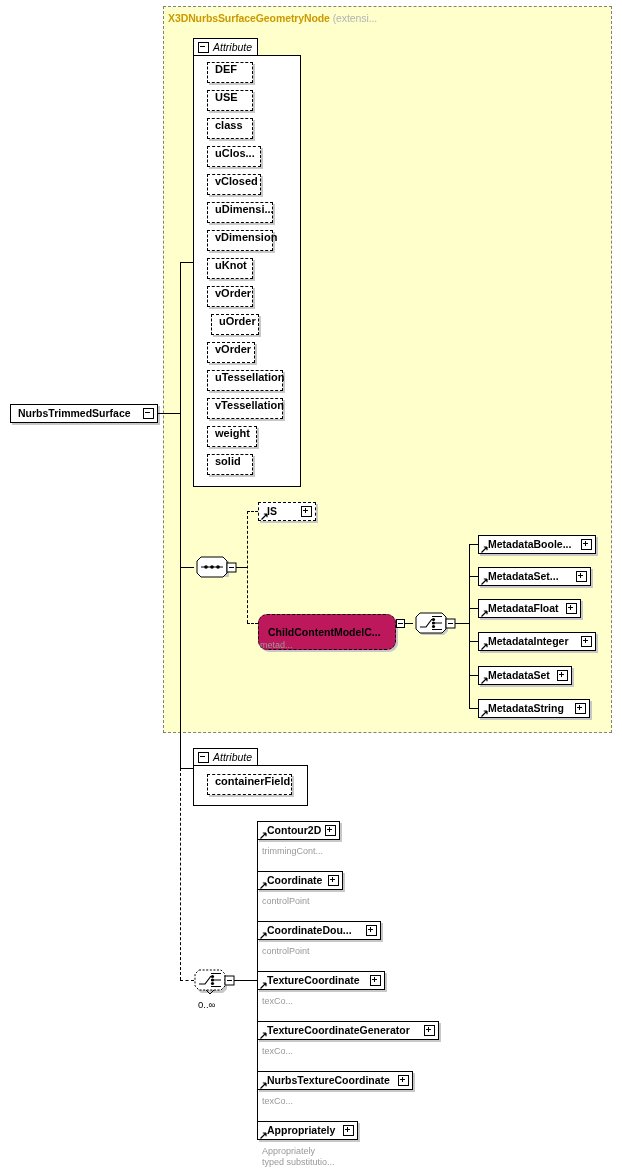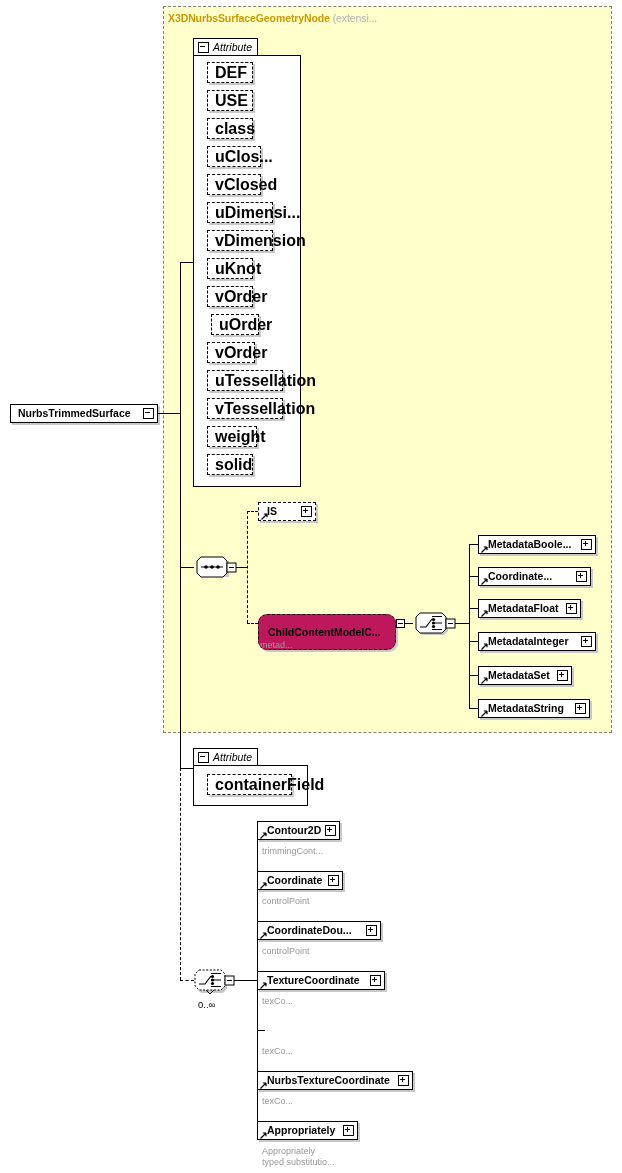--- a/index.html
+++ b/index.html
@@ -52,22 +52,22 @@
   .plus-box::before{
     content:"";position:absolute;left:1px;top:3px;width:5px;height:1px;background:#000;
   }
   .plus-box::after{
     content:"";position:absolute;left:3px;top:1px;width:1px;height:5px;background:#000;
   }
 
   
   .attr-item{
     height:21px;background:#ffffff;border:1px dashed #000000;
-    display:flex;align-items:center;padding:0 7px;
-    font-size:16px;font-weight:bold;color:#000;white-space:nowrap;
+    display:flex;padding:0 7px;
+    font-size:11px;font-weight:bold;color:#000;white-space:nowrap;
     box-shadow:2px 2px 0 0 #c8c8c8;
   }
 
   
   .el-box{
     height:19px;background:#ffffff;border:1px solid #000000;
     display:flex;align-items:center;
     padding:0 3px 0 9px;gap:4px;
     font-size:10.5px;font-weight:bold;color:#000;white-space:nowrap;
     box-shadow:2px 2px 0 0 #c8c8c8;
@@ -257,21 +257,21 @@
         <span class="lbl">MetadataBoole...</span>
         <span class="plus-box"></span>
       </div>
       <div class="abs ln h" style="left: 469px; top: 576px; width: 9px;"></div>
       <div class="abs el-box" style="left: 478px; top: 567px; width: 113px; position: absolute; pointer-events: auto;">
         <span class="refarrow">
           <svg width="8" height="8" viewBox="0 0 8 8">
             <path d="M0.5,7.5 L6,2 M6,2 L2.8,2 M6,2 L6,5.2" stroke="#000" stroke-width="1.2" fill="none"></path>
           </svg>
         </span>
-        <span class="lbl">Coordinate...</span>
+        <span class="lbl">MetadataSet...</span>
         <span class="plus-box"></span>
       </div>
       <div class="abs ln h" style="left: 469px; top: 608px; width: 9px;"></div>
       <div class="abs el-box" style="left: 478px; top: 599px; width: 103px; position: absolute; pointer-events: auto;">
         <span class="refarrow">
           <svg width="8" height="8" viewBox="0 0 8 8">
             <path d="M0.5,7.5 L6,2 M6,2 L2.8,2 M6,2 L6,5.2" stroke="#000" stroke-width="1.2" fill="none"></path>
           </svg>
         </span>
         <span class="lbl">MetadataFloat</span>
@@ -378,20 +378,29 @@
         <span class="refarrow">
           <svg width="8" height="8" viewBox="0 0 8 8">
             <path d="M0.5,7.5 L6,2 M6,2 L2.8,2 M6,2 L6,5.2" stroke="#000" stroke-width="1.2" fill="none"></path>
           </svg>
         </span>
         <span class="lbl">TextureCoordinate</span>
         <span class="plus-box"></span>
       </div>
       <div class="abs caption" style="left: 262px; top: 996px;">texCo...</div>
       <div class="abs ln h" style="left: 257px; top: 1030px; width: 8px;"></div>
+      <div class="abs el-box" style="left: 257px; top: 1021px; width: 182px; pointer-events: auto;">
+        <span class="refarrow">
+          <svg width="8" height="8" viewBox="0 0 8 8">
+            <path d="M0.5,7.5 L6,2 M6,2 L2.8,2 M6,2 L6,5.2" stroke="#000" stroke-width="1.2" fill="none"></path>
+          </svg>
+        </span>
+        <span class="lbl">TextureCoordinateGenerator</span>
+        <span class="plus-box"></span>
+      </div>
       <div class="abs caption" style="left: 262px; top: 1046px;">texCo...</div>
       <div class="abs ln h" style="left: 257px; top: 1080px; width: 8px;"></div>
       <div class="abs el-box" style="left: 257px; top: 1071px; width: 156px; pointer-events: auto;">
         <span class="refarrow">
           <svg width="8" height="8" viewBox="0 0 8 8">
             <path d="M0.5,7.5 L6,2 M6,2 L2.8,2 M6,2 L6,5.2" stroke="#000" stroke-width="1.2" fill="none"></path>
           </svg>
         </span>
         <span class="lbl">NurbsTextureCoordinate</span>
         <span class="plus-box"></span>

